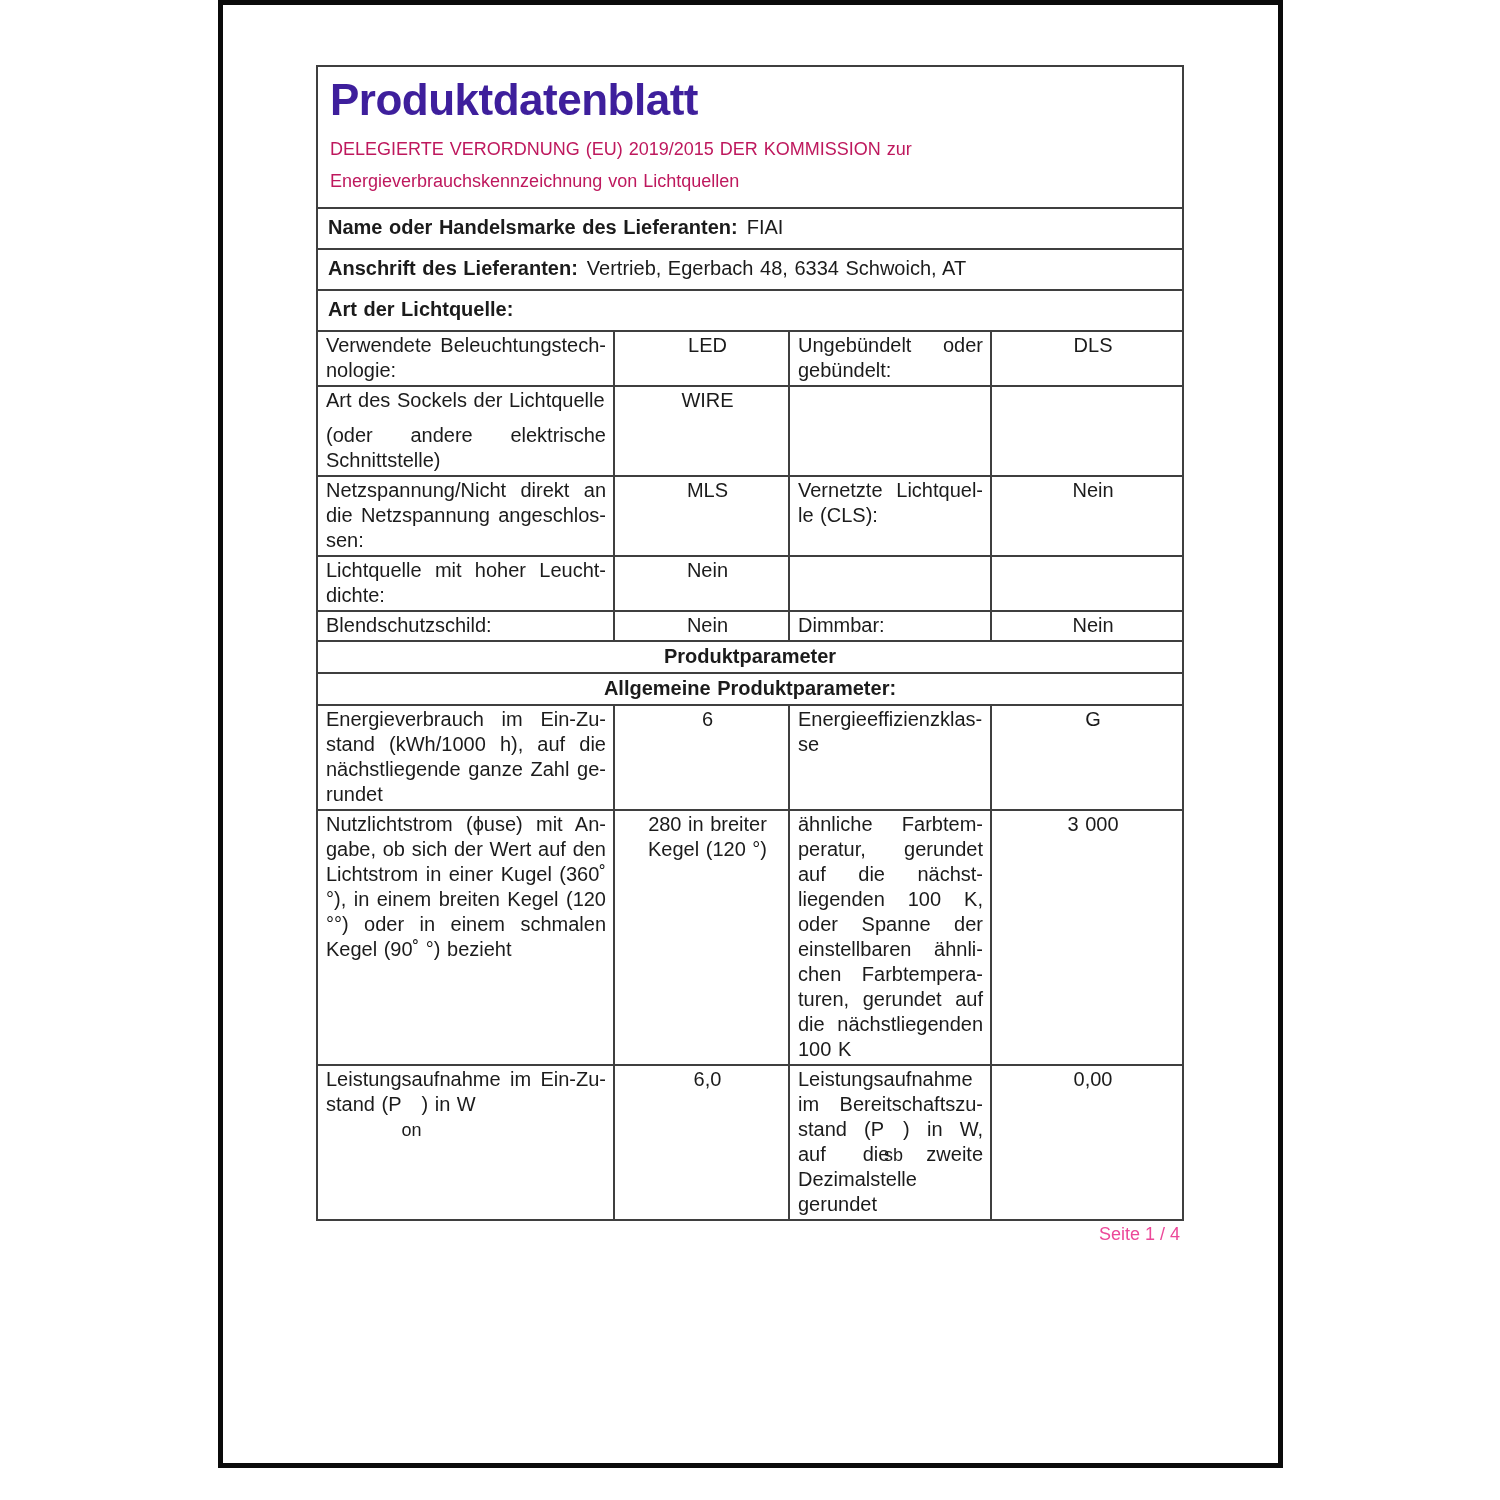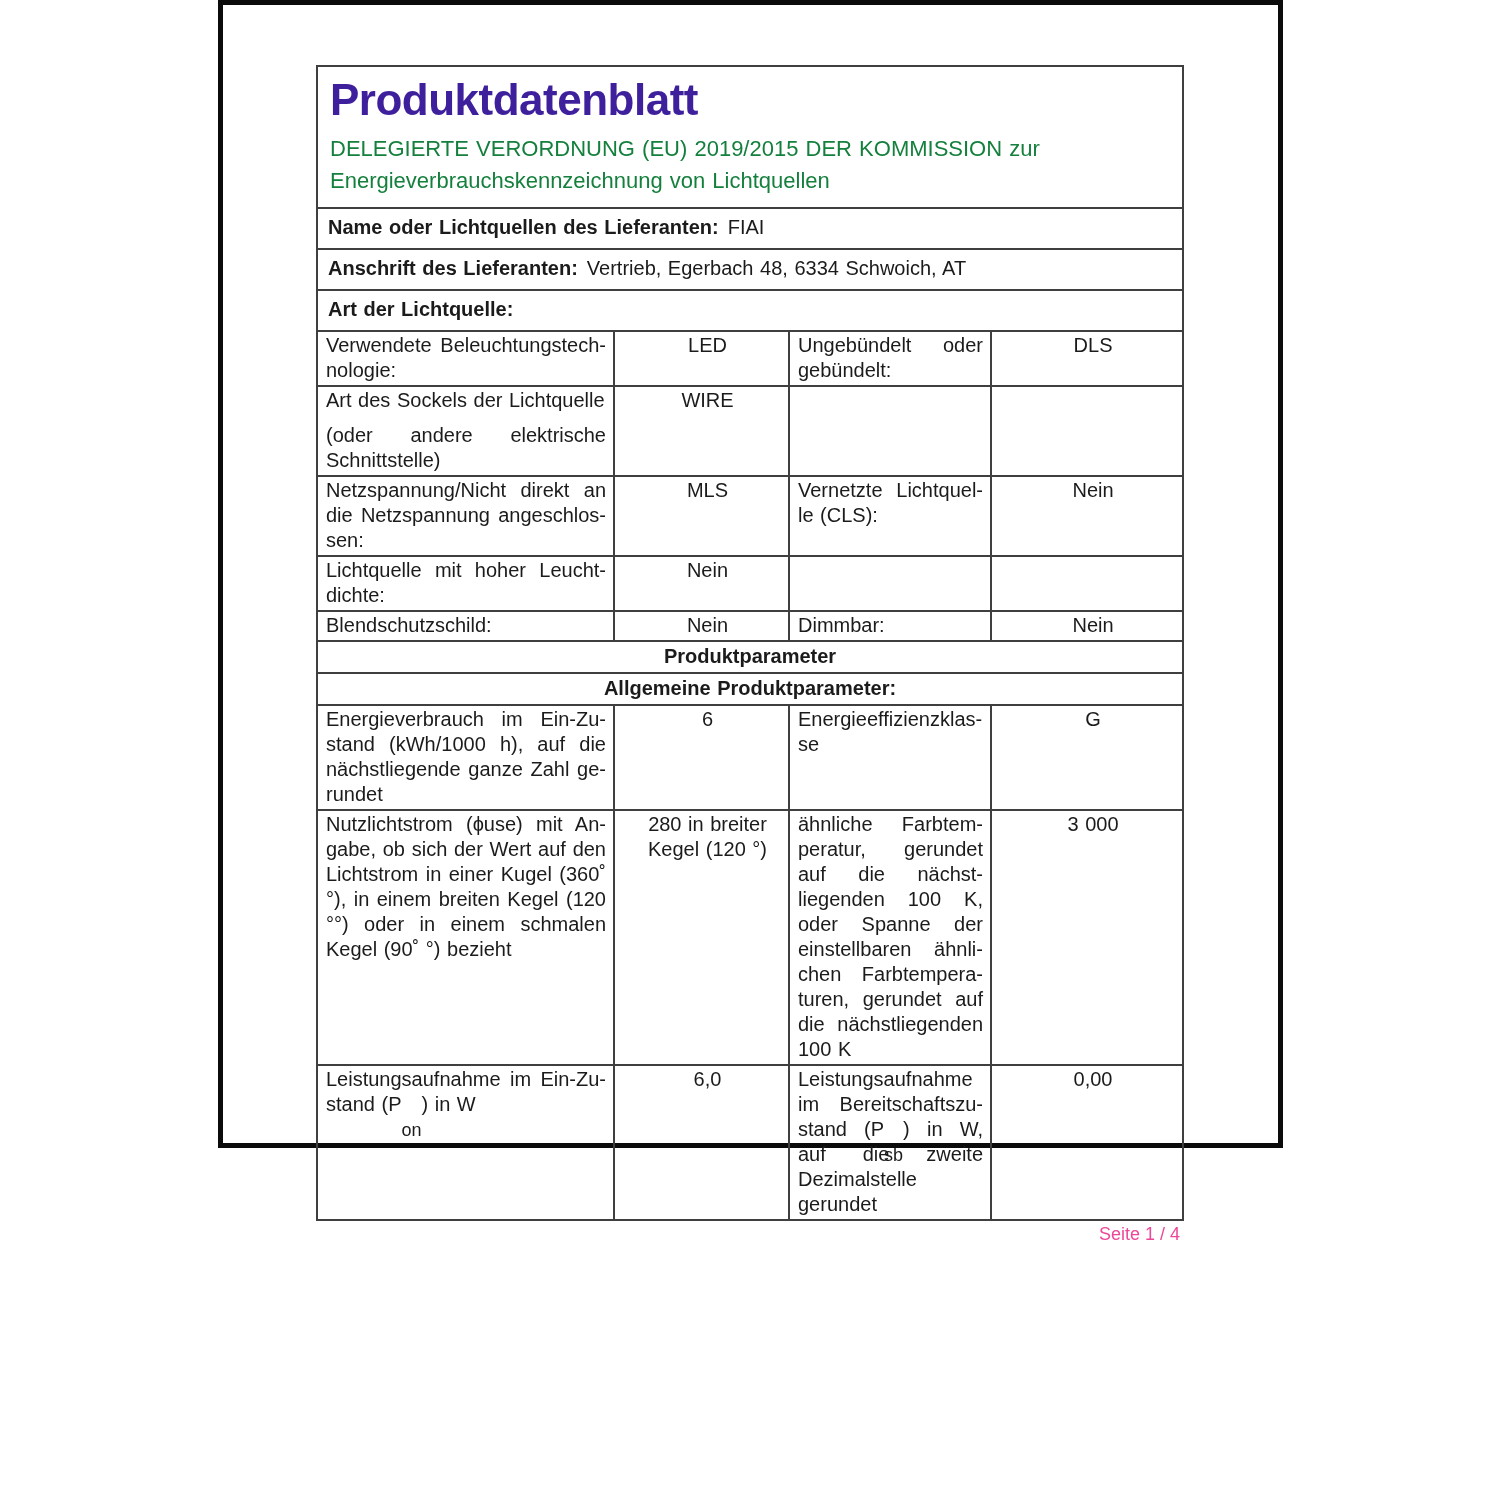--- a/index.html
+++ b/index.html
@@ -16,21 +16,21 @@
     position: relative;
     width: 1500px;
     height: 1500px;
     background: #ffffff;
   }
   .page-frame {
     position: absolute;
     left: 218px;
     top: 0;
     width: 1065px;
-    height: 1148px;
+    height: 1468px;
     box-sizing: border-box;
     border: 5px solid #0b0b0b;
     background: #ffffff;
   }
   .doc {
     position: absolute;
     left: 93px;
     top: 60px;
     width: 866px;
   }
@@ -52,23 +52,23 @@
   }
   .doc-title {
     font-size: 44px;
     line-height: 50px;
     font-weight: bold;
     color: #3e1f9c;
     margin: 0 0 8px 0;
     letter-spacing: -0.5px;
   }
   .doc-subtitle {
-    font-size: 22px;
+    font-size: 18px;
     line-height: 32px;
-    color: #15803d;
+    color: #be185d;
   }
   
   td.info-cell {
     padding: 6px 10px 8px 10px;
     font-size: 21px;
     height: 41px;
     box-sizing: border-box;
   }
   td.info-cell .lbl { font-weight: bold; }
   td.info-cell .val { margin-left: 9px; }
@@ -128,21 +128,21 @@
         <tbody>
             <tr>
           <td class="title-cell" colspan="4">
             <div class="doc-title">Produktdatenblatt</div>
             <div class="doc-subtitle">DELEGIERTE VERORDNUNG (EU) 2019/2015 DER KOMMISSION zur Energieverbrauchskennzeichnung von Lichtquellen</div>
           </td>
         </tr>
 
         <tr>
           <td class="info-cell" colspan="4">
-            <span class="lbl">Name oder Lichtquellen des Lieferanten:</span><span class="val">FIAI</span>
+            <span class="lbl">Name oder Handelsmarke des Lieferanten:</span><span class="val">FIAI</span>
           </td>
         </tr>
         <tr>
           <td class="info-cell" colspan="4">
             <span class="lbl">Anschrift des Lieferanten:</span><span class="val">Vertrieb, Egerbach 48, 6334 Schwoich, AT</span>
           </td>
         </tr>
         <tr>
           <td class="info-cell compact" colspan="4">
             <span class="lbl">Art der Lichtquelle:</span>

